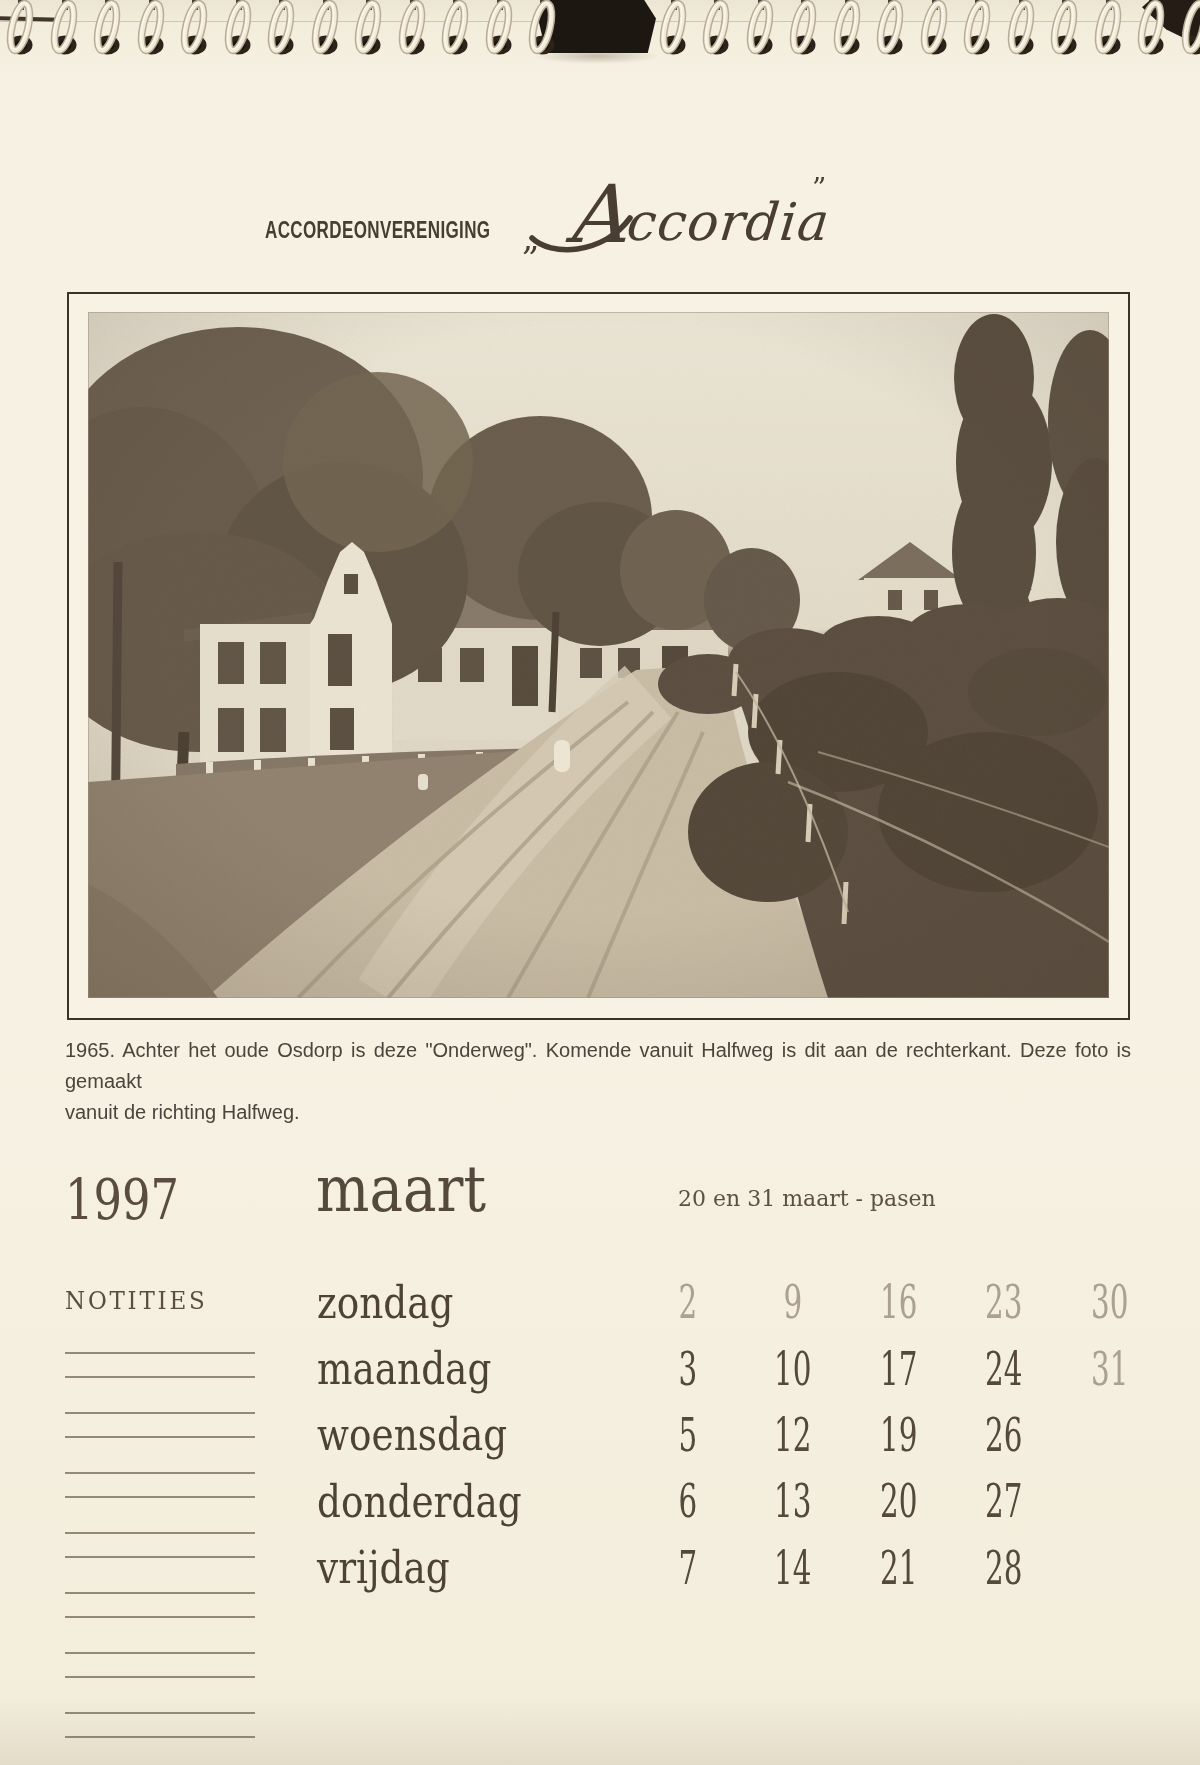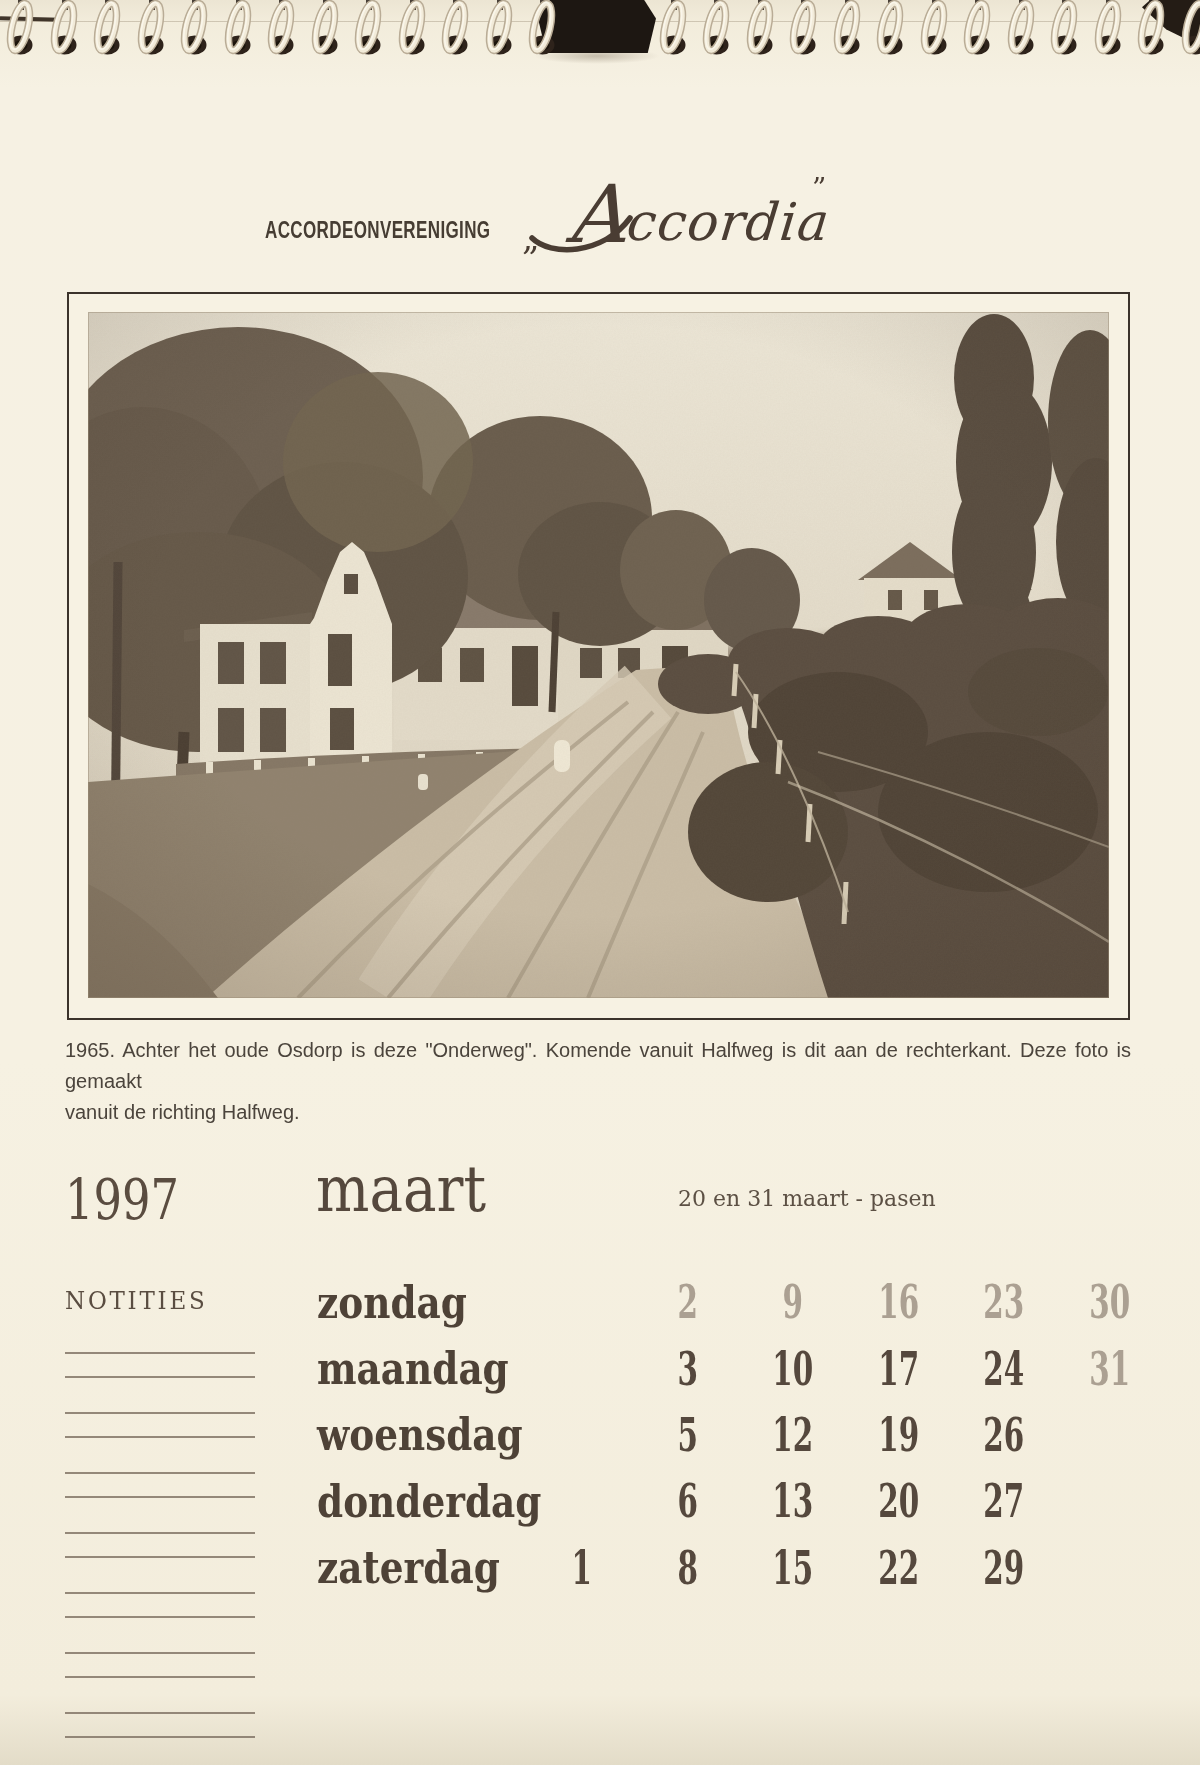--- a/index.html
+++ b/index.html
@@ -36,21 +36,21 @@
   
   .year{position:absolute;left:65px;top:1167px;font-size:56px;color:#5a4c40;
     transform:scaleX(.8);transform-origin:left top;}
   .month{position:absolute;left:316px;top:1152px;font-size:64px;color:#55483d;
     transform:scaleX(.88);transform-origin:left top;}
   .holiday-note{position:absolute;left:678px;top:1186px;font-size:22px;color:#5c5044;}
   .notes-label{position:absolute;left:65px;top:1286px;font-size:25px;letter-spacing:3px;
     color:#5a4d41;transform:scaleX(.92);transform-origin:left top;}
   .notes-lines{position:absolute;left:65px;top:1352px;width:190px;}
   .note-line{height:2px;background:#83766709;background:#837667;opacity:.85;}
-  .cal-grid{position:absolute;left:317px;top:1269px;width:860px;font-weight:bold;}
+  .cal-grid{position:absolute;left:317px;top:1269px;width:860px;}
   .cal-row{display:flex;align-items:center;height:66.4px;}
   .day-name{width:212px;font-size:44px;color:#4e4237;transform:scaleX(.85);
     transform-origin:left center;white-space:nowrap;flex:none;}
   .day-num{width:105.5px;flex:none;text-align:center;font-size:46px;color:#55483d;
     transform:scaleX(.64);}
   .day-num.muted{color:#aba092;}
 </style>
 </head>
 <body>
 
@@ -548,23 +548,23 @@
       <div class="cal-row">
         <span class="day-name">donderdag</span>
         <span class="day-num"></span>
         <span class="day-num">6</span>
         <span class="day-num">13</span>
         <span class="day-num">20</span>
         <span class="day-num">27</span>
         <span class="day-num"></span>
       </div>
       <div class="cal-row">
-        <span class="day-name">zaterdag</span>
-        <span class="day-num">1</span>
-        <span class="day-num">8</span>
-        <span class="day-num">15</span>
-        <span class="day-num">22</span>
-        <span class="day-num">29</span>
+        <span class="day-name">vrijdag</span>
+        <span class="day-num"></span>
+        <span class="day-num">7</span>
+        <span class="day-num">14</span>
+        <span class="day-num">21</span>
+        <span class="day-num">28</span>
         <span class="day-num"></span>
       </div>
     </div>
 
 </div>
 
 </body></html>

